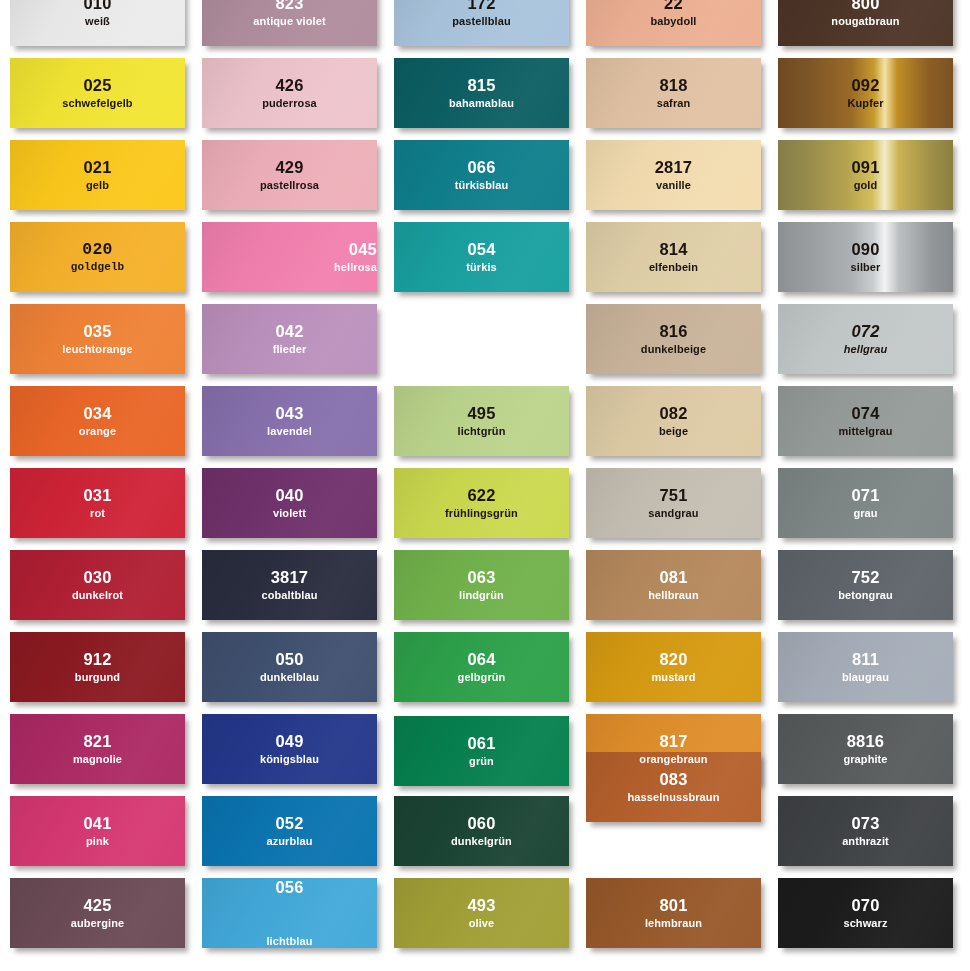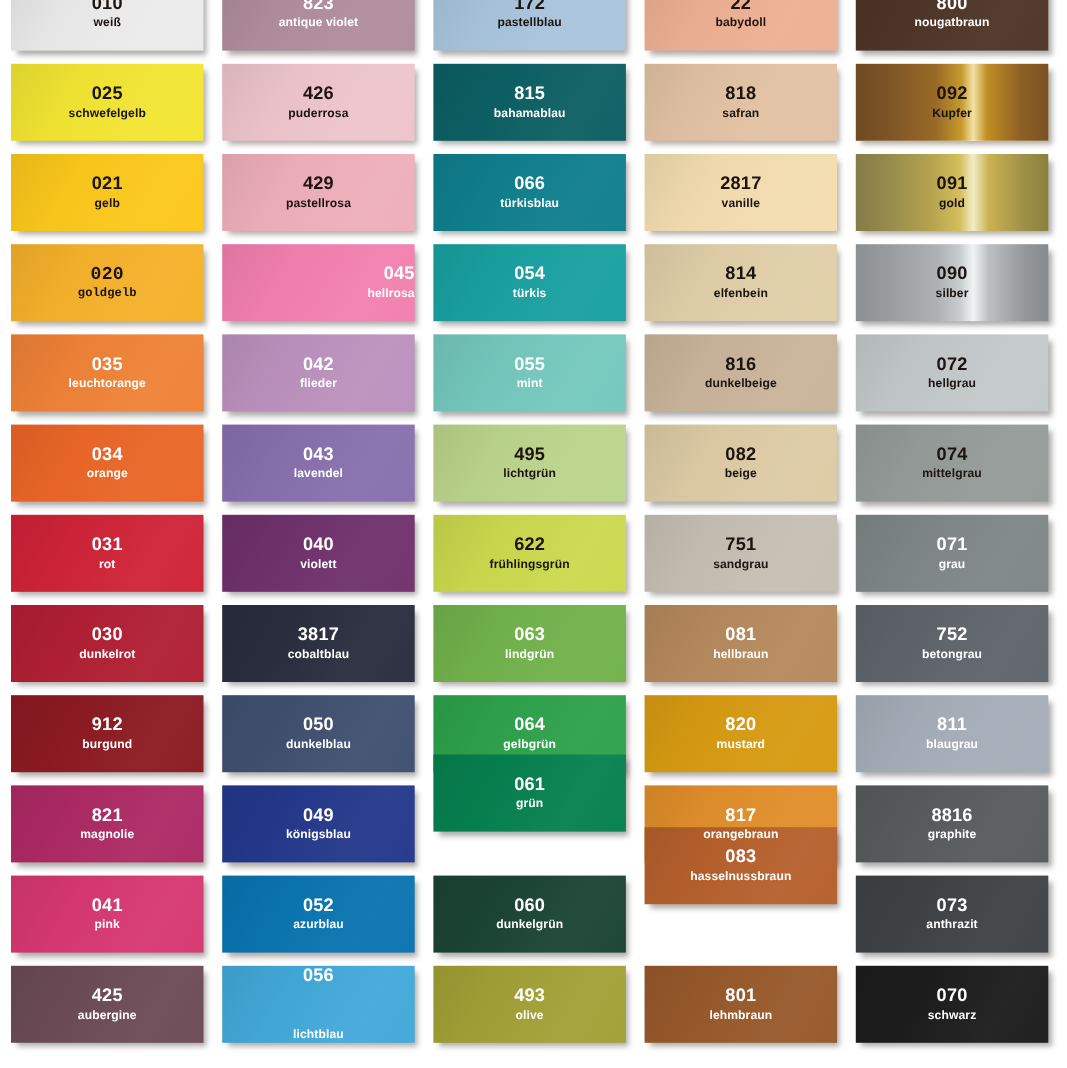--- a/index.html
+++ b/index.html
@@ -139,29 +139,25 @@
       <div class="name">silber</div>
     </div>
     <div class="swatch light-text" style="left: 10px; top: 304px; background: linear-gradient(120deg, rgba(0, 0, 0, 0.086) 0%, rgba(0, 0, 0, 0.02) 32%, rgba(255, 255, 255, 0.043) 72%, rgba(255, 255, 255, 0.02) 100%), rgb(239, 130, 54);">
       <div class="code">035</div>
       <div class="name">leuchtorange</div>
     </div>
     <div class="swatch light-text" style="left: 202px; top: 304px; background: linear-gradient(120deg, rgba(0, 0, 0, 0.086) 0%, rgba(0, 0, 0, 0.02) 32%, rgba(255, 255, 255, 0.043) 72%, rgba(255, 255, 255, 0.02) 100%), rgb(187, 145, 189);">
       <div class="code">042</div>
       <div class="name">flieder</div>
     </div>
-    <div class="swatch light-text" style="left: 394px; top: 304px; background: linear-gradient(120deg, rgba(0, 0, 0, 0.086) 0%, rgba(0, 0, 0, 0.02) 32%, rgba(255, 255, 255, 0.043) 72%, rgba(255, 255, 255, 0.02) 100%), rgb(116, 200, 189);">
-      <div class="code">055</div>
-      <div class="name">mint</div>
-    </div>
     <div class="swatch dark-text" style="left: 586px; top: 304px; background: linear-gradient(120deg, rgba(0, 0, 0, 0.086) 0%, rgba(0, 0, 0, 0.02) 32%, rgba(255, 255, 255, 0.043) 72%, rgba(255, 255, 255, 0.02) 100%), rgb(201, 180, 154);">
       <div class="code">816</div>
       <div class="name">dunkelbeige</div>
     </div>
-    <div class="swatch dark-text" style="left: 778px; top: 304px; background: linear-gradient(120deg, rgba(0, 0, 0, 0.086) 0%, rgba(0, 0, 0, 0.02) 32%, rgba(255, 255, 255, 0.043) 72%, rgba(255, 255, 255, 0.02) 100%), rgb(195, 200, 200);">
+    <div class="swatch dark-text" style="left: 778px; top: 304px; background: linear-gradient(120deg, rgba(0, 0, 0, 0.086) 0%, rgba(0, 0, 0, 0.02) 32%, rgba(255, 255, 255, 0.043) 72%, rgba(255, 255, 255, 0.02) 100%), rgb(195, 200, 200); font-style: italic;">
       <div class="code">072</div>
       <div class="name">hellgrau</div>
     </div>
     <div class="swatch light-text" style="left: 10px; top: 386px; background: linear-gradient(120deg, rgba(0, 0, 0, 0.086) 0%, rgba(0, 0, 0, 0.02) 32%, rgba(255, 255, 255, 0.043) 72%, rgba(255, 255, 255, 0.02) 100%), rgb(234, 102, 39);">
       <div class="code">034</div>
       <div class="name">orange</div>
     </div>
     <div class="swatch light-text" style="left: 202px; top: 386px; background: linear-gradient(120deg, rgba(0, 0, 0, 0.086) 0%, rgba(0, 0, 0, 0.02) 32%, rgba(255, 255, 255, 0.043) 72%, rgba(255, 255, 255, 0.02) 100%), rgb(135, 112, 173);">
       <div class="code">043</div>
       <div class="name">lavendel</div>
@@ -239,21 +235,21 @@
       <div class="name">blaugrau</div>
     </div>
     <div class="swatch light-text" style="left: 10px; top: 714px; background: linear-gradient(120deg, rgba(0, 0, 0, 0.086) 0%, rgba(0, 0, 0, 0.02) 32%, rgba(255, 255, 255, 0.043) 72%, rgba(255, 255, 255, 0.02) 100%), rgb(173, 42, 100);">
       <div class="code">821</div>
       <div class="name">magnolie</div>
     </div>
     <div class="swatch light-text" style="left: 202px; top: 714px; background: linear-gradient(120deg, rgba(0, 0, 0, 0.086) 0%, rgba(0, 0, 0, 0.02) 32%, rgba(255, 255, 255, 0.043) 72%, rgba(255, 255, 255, 0.02) 100%), rgb(36, 56, 139);">
       <div class="code">049</div>
       <div class="name">königsblau</div>
     </div>
-    <div class="swatch light-text" style="left: 394px; top: 686px; background: linear-gradient(120deg, rgba(0, 0, 0, 0.086) 0%, rgba(0, 0, 0, 0.02) 32%, rgba(255, 255, 255, 0.043) 72%, rgba(255, 255, 255, 0.02) 100%), rgb(6, 128, 79);">
+    <div class="swatch light-text" style="left: 394px; top: 716px; background: linear-gradient(120deg, rgba(0, 0, 0, 0.086) 0%, rgba(0, 0, 0, 0.02) 32%, rgba(255, 255, 255, 0.043) 72%, rgba(255, 255, 255, 0.02) 100%), rgb(6, 128, 79);">
       <div class="code">061</div>
       <div class="name">grün</div>
     </div>
     <div class="swatch light-text" style="left: 586px; top: 714px; background: linear-gradient(120deg, rgba(0, 0, 0, 0.086) 0%, rgba(0, 0, 0, 0.02) 32%, rgba(255, 255, 255, 0.043) 72%, rgba(255, 255, 255, 0.02) 100%), rgb(224, 142, 42);">
       <div class="code">817</div>
       <div class="name">orangebraun</div>
     </div>
     <div class="swatch light-text" style="left: 778px; top: 714px; background: linear-gradient(120deg, rgba(0, 0, 0, 0.086) 0%, rgba(0, 0, 0, 0.02) 32%, rgba(255, 255, 255, 0.043) 72%, rgba(255, 255, 255, 0.02) 100%), rgb(87, 91, 92);">
       <div class="code">8816</div>
       <div class="name">graphite</div>

